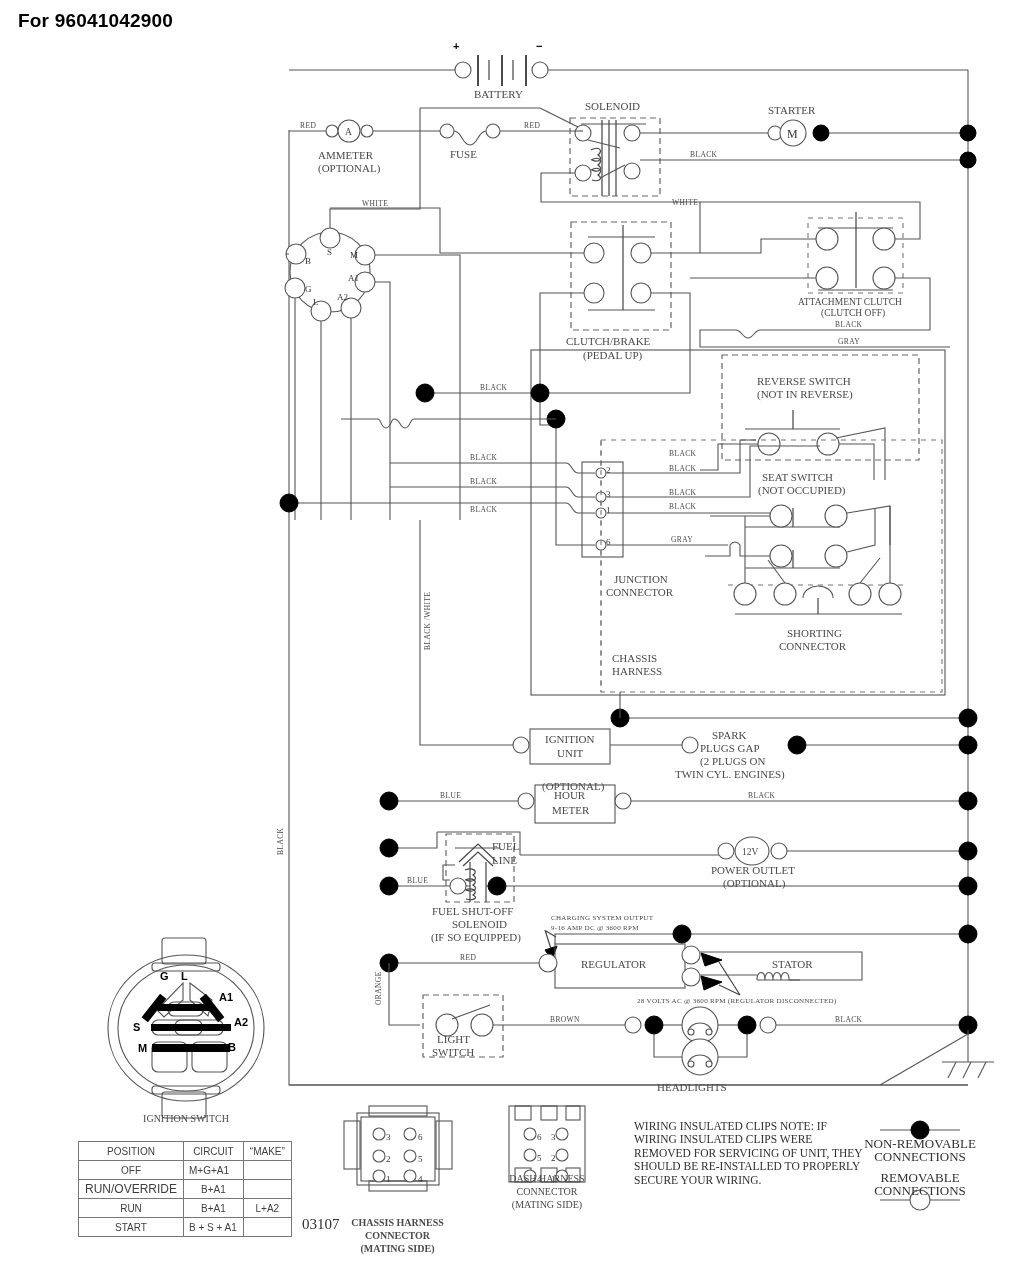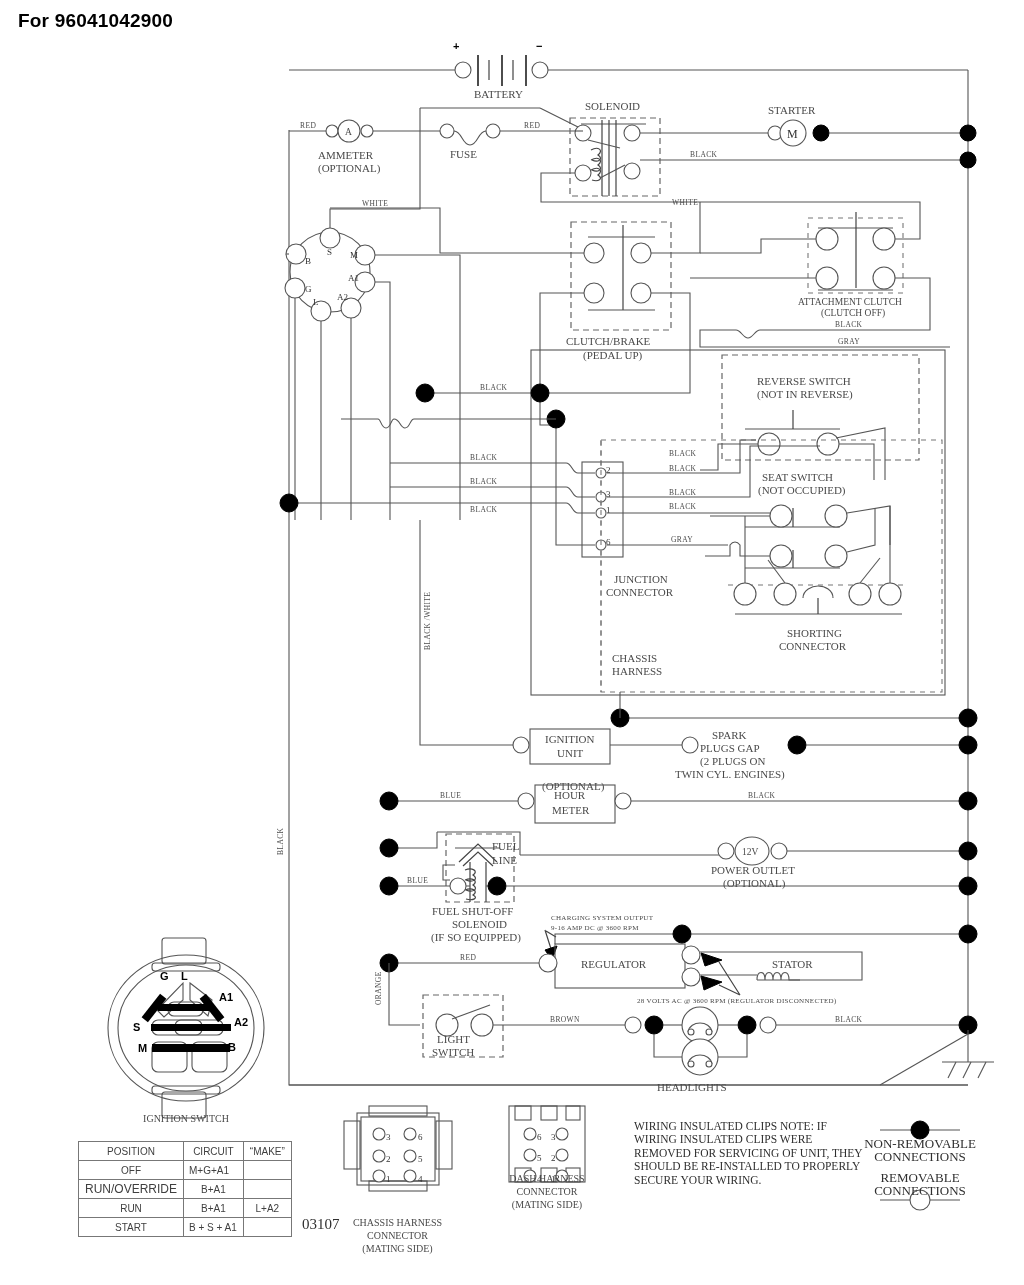--- a/index.html
+++ b/index.html
@@ -561,21 +561,21 @@
     <tr>
       <td>START</td>
       <td class="l">B + S + A1</td>
       <td></td>
     </tr>
   </tbody>
     </table>
 
   <div class="code">03107</div>
 
-  <div class="cap" style="left:325px;top:1216px;width:145px;">
+  <div class="cap" style="left:325px;top:1216px;width:145px;font-weight:bold;">
     <div>CHASSIS HARNESS</div>
     <div>CONNECTOR</div>
     <div>(MATING SIDE)</div>
   </div>
   <div class="cap" style="left:483px;top:1172px;width:128px;text-align:center;">
     <div>DASH HARNESS</div>
     <div>CONNECTOR</div>
     <div>(MATING SIDE)</div>
   </div>
 

